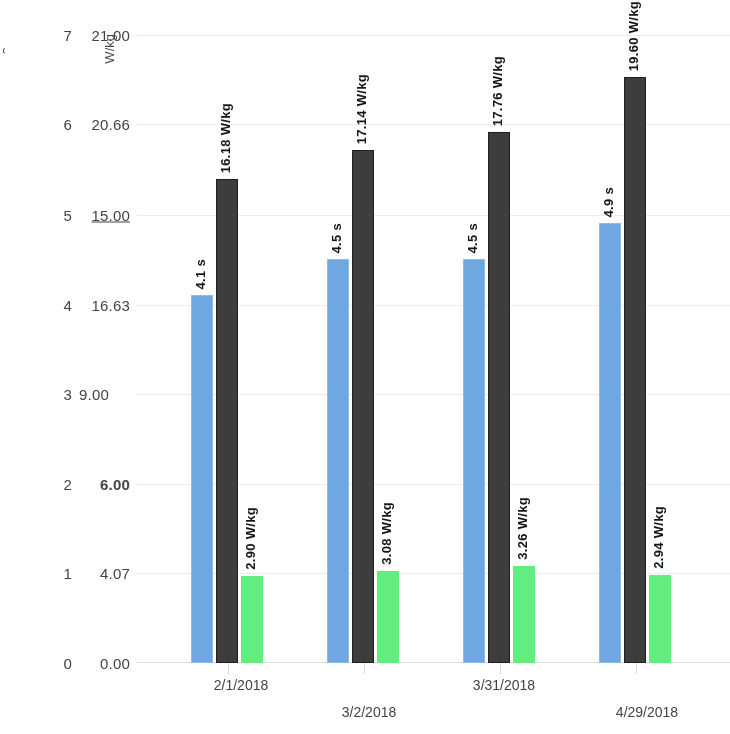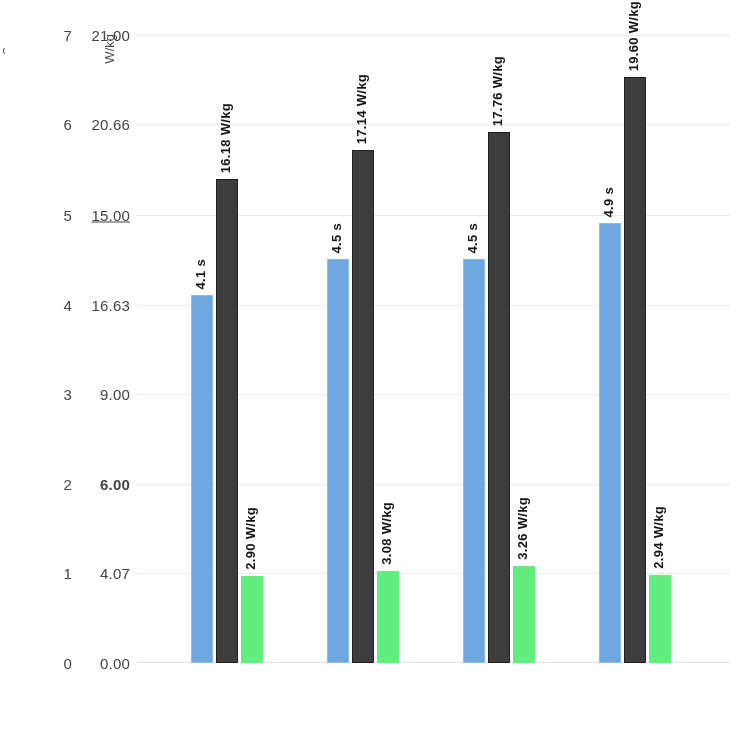--- a/index.html
+++ b/index.html
@@ -167,21 +167,21 @@
     <div class="axis-tick left" style="top:663px;">0</div>
   </div>
 
   <div id="primary-axis-title-clip">s</div>
 
   <div id="secondary-axis">
     <div class="axis-tick right-scale" style="top:35px;">21.00</div>
     <div class="axis-tick right-scale" style="top:124px;">20.66</div>
     <div class="axis-tick right-scale" style="top:215px;text-decoration:underline;">15.00</div>
     <div class="axis-tick right-scale" style="top:305px;">16.63</div>
-    <div class="axis-tick right-scale" style="top:394px;">9.00</div>
+    <div class="axis-tick right-scale" style="top:394px;text-align:center;">9.00</div>
     <div class="axis-tick right-scale" style="top:484px;font-weight:bold;">6.00</div>
     <div class="axis-tick right-scale" style="top:573px;">4.07</div>
     <div class="axis-tick right-scale" style="top:663px;">0.00</div>
     <div class="axis-title-rot" id="secondary-axis-title">W/kg</div>
   </div>
 
   <div id="plot">
     <div class="gridline" style="top:0px;"></div>
     <div class="gridline" style="top:89px;"></div>
     <div class="gridline" style="top:180px;"></div>
@@ -221,14 +221,25 @@
     <div class="group" style="left:462px; width:74px;">
       <div class="bar blue" style="left:0px; height:440px;"></div>
       <div class="bar-label" style="left:2px; bottom:446px;">4.9 s</div>
       <div class="bar dark" style="left:25px; height:586px;"></div>
       <div class="bar-label" style="left:27px; bottom:592px;">19.60 W/kg</div>
       <div class="bar green" style="left:50px; height:88px;"></div>
       <div class="bar-label" style="left:52px; bottom:94px;">2.94 W/kg</div>
     </div>
   </div>
 
+  <div id="xaxis">
+    <div class="xtick-mark" style="left:91px;"></div>
+    <div class="xtick-mark" style="left:227px;"></div>
+    <div class="xtick-mark" style="left:363px;"></div>
+    <div class="xtick-mark" style="left:499px;"></div>
+
+    <div class="xtick-label" style="left:104px; top:14px;">2/1/2018</div>
+    <div class="xtick-label" style="left:232px; top:41px;">3/2/2018</div>
+    <div class="xtick-label" style="left:367px; top:14px;">3/31/2018</div>
+    <div class="xtick-label" style="left:510px; top:41px;">4/29/2018</div>
+  </div>
 
 </div>
 
 </body></html>

